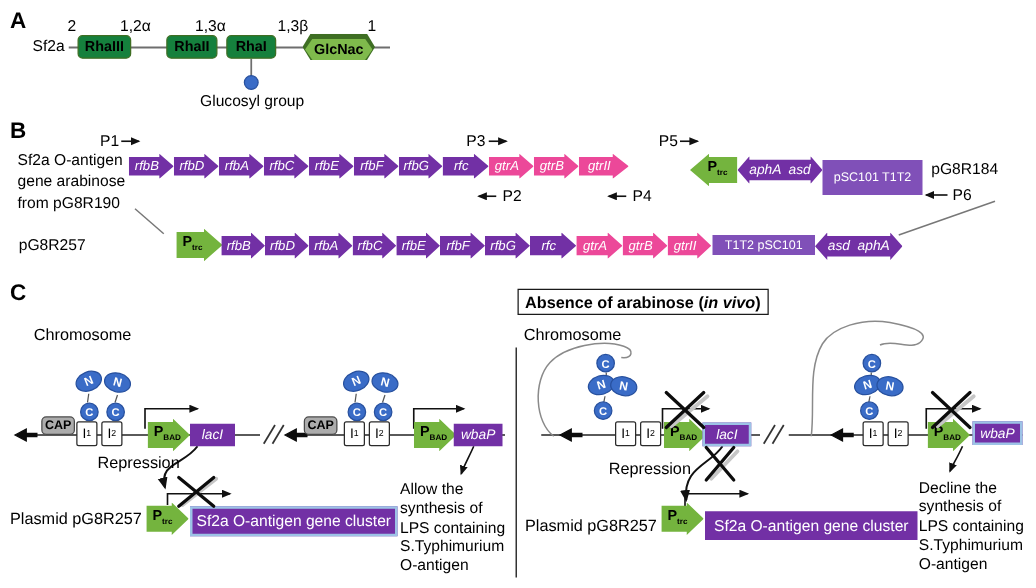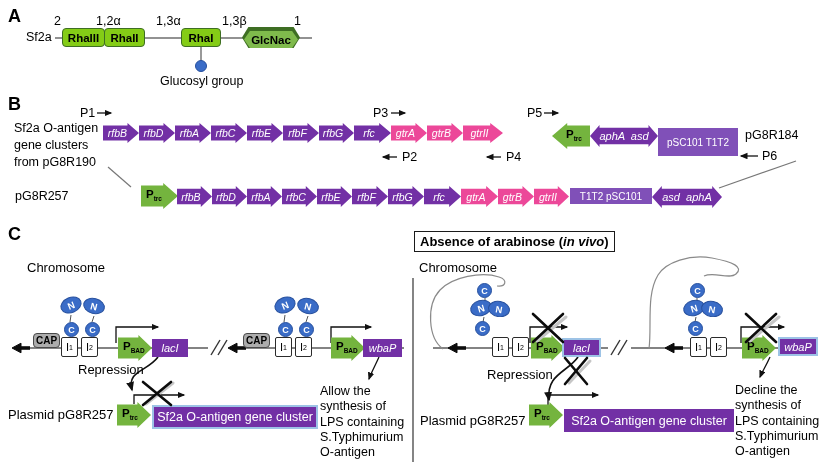--- a/index.html
+++ b/index.html
@@ -4,21 +4,21 @@
 <style>
   html,body{margin:0;padding:0;background:#fff;}
   #canvas{position:relative;width:829px;height:470px;background:#fff;overflow:hidden;
           font-family:"Liberation Sans", sans-serif;color:#000;}
   #canvas *{box-sizing:border-box;}
   svg.layer{position:absolute;left:0;top:0;width:829px;height:470px;}
   #bg{z-index:1;} #fg{z-index:3;pointer-events:none;}
   .panel-letter{position:absolute;font-size:18px;font-weight:bold;z-index:2;}
   .txt{position:absolute;font-size:12.5px;white-space:nowrap;z-index:2;}
   .preline{white-space:pre-line;line-height:15.5px;}
-  .sugar-box{position:absolute;background:#84cc16;border:1.6px solid #3E6E23;border-radius:4px;
+  .sugar-box{position:absolute;background:#15803d;border:1.6px solid #3E6E23;border-radius:4px;
              display:flex;align-items:center;justify-content:center;font-weight:bold;
              font-size:11.5px;z-index:2;}
   .hex-outer{position:absolute;background:#3E6E23;clip-path:polygon(11% 0,89% 0,100% 50%,89% 100%,11% 100%,0 50%);
              display:flex;align-items:flex-end;justify-content:center;z-index:2;}
   .hex-inner{width:calc(100% - 4px);height:calc(100% - 4px);background:#7FBA4C;
              clip-path:polygon(11% 0,89% 0,100% 50%,89% 100%,11% 100%,0 50%);
              display:flex;align-items:center;justify-content:center;font-weight:bold;font-size:11.5px;}
   .gene-arrow{position:absolute;display:flex;align-items:center;justify-content:center;
               color:#fff;font-style:italic;font-size:10.5px;padding-right:7px;z-index:2;
               clip-path:polygon(0 13%,68% 13%,68% 0,100% 50%,68% 100%,68% 87%,0 87%);}
@@ -150,36 +150,36 @@
 
     <g stroke="#111" stroke-width="1.3" fill="none">
       <path d="M379,357 C375,366 371,373 369,379" marker-end="url(#ah)"></path>
       <path d="M770,357 C766,366 762,372 760,377" marker-end="url(#ah)"></path>
     </g>
   </svg>
 
   <div class="panel-letter" style="left:8px;top:6px">A</div>
   <div class="txt" style="left:26px;top:30px">Sf2a</div>
   <div class="sugar-box" style="left:62px;top:28px;width:43px;height:19px">RhaIII</div>
-  <div class="sugar-box" style="left:104px;top:28px;width:41px;height:19px">RhaII</div>
+  <div class="sugar-box" style="left:133px;top:28px;width:41px;height:19px">RhaII</div>
   <div class="sugar-box" style="left:181px;top:28px;width:40px;height:19px">RhaI</div>
   <div class="hex-outer" style="left:242px;top:27px;width:58px;height:21px">
     <div class="hex-inner">GlcNac</div>
   </div>
   <div class="txt" style="left:54px;top:14px">2</div>
   <div class="txt" style="left:96px;top:14px">1,2α</div>
   <div class="txt" style="left:156px;top:14px">1,3α</div>
   <div class="txt" style="left:222px;top:14px">1,3β</div>
   <div class="txt" style="left:294px;top:14px">1</div>
   <div class="glucosyl" style="left:195px;top:60px"></div>
   <div class="txt" style="left:160px;top:74px">Glucosyl group</div>
 
   <div class="panel-letter" style="left:8px;top:94px">B</div>
   <div class="txt preline" style="left:14px;top:120px;line-height:17px">Sf2a O-antigen
-gene clusters
+gene arabinose
 from pG8R190</div>
   <div class="txt" style="left:80px;top:106px">P1</div>
   <div class="txt" style="left:373px;top:106px">P3</div>
   <div class="txt" style="left:527px;top:106px">P5</div>
   <div class="txt" style="left:402px;top:150px">P2</div>
   <div class="txt" style="left:506px;top:150px">P4</div>
   <div class="txt" style="left:762px;top:149px">P6</div>
 
   <div class="prom-l" style="left:552px;top:123px;width:38px;height:26px">
     <span class="prom-label"><span>P</span><sub>trc</sub></span>

